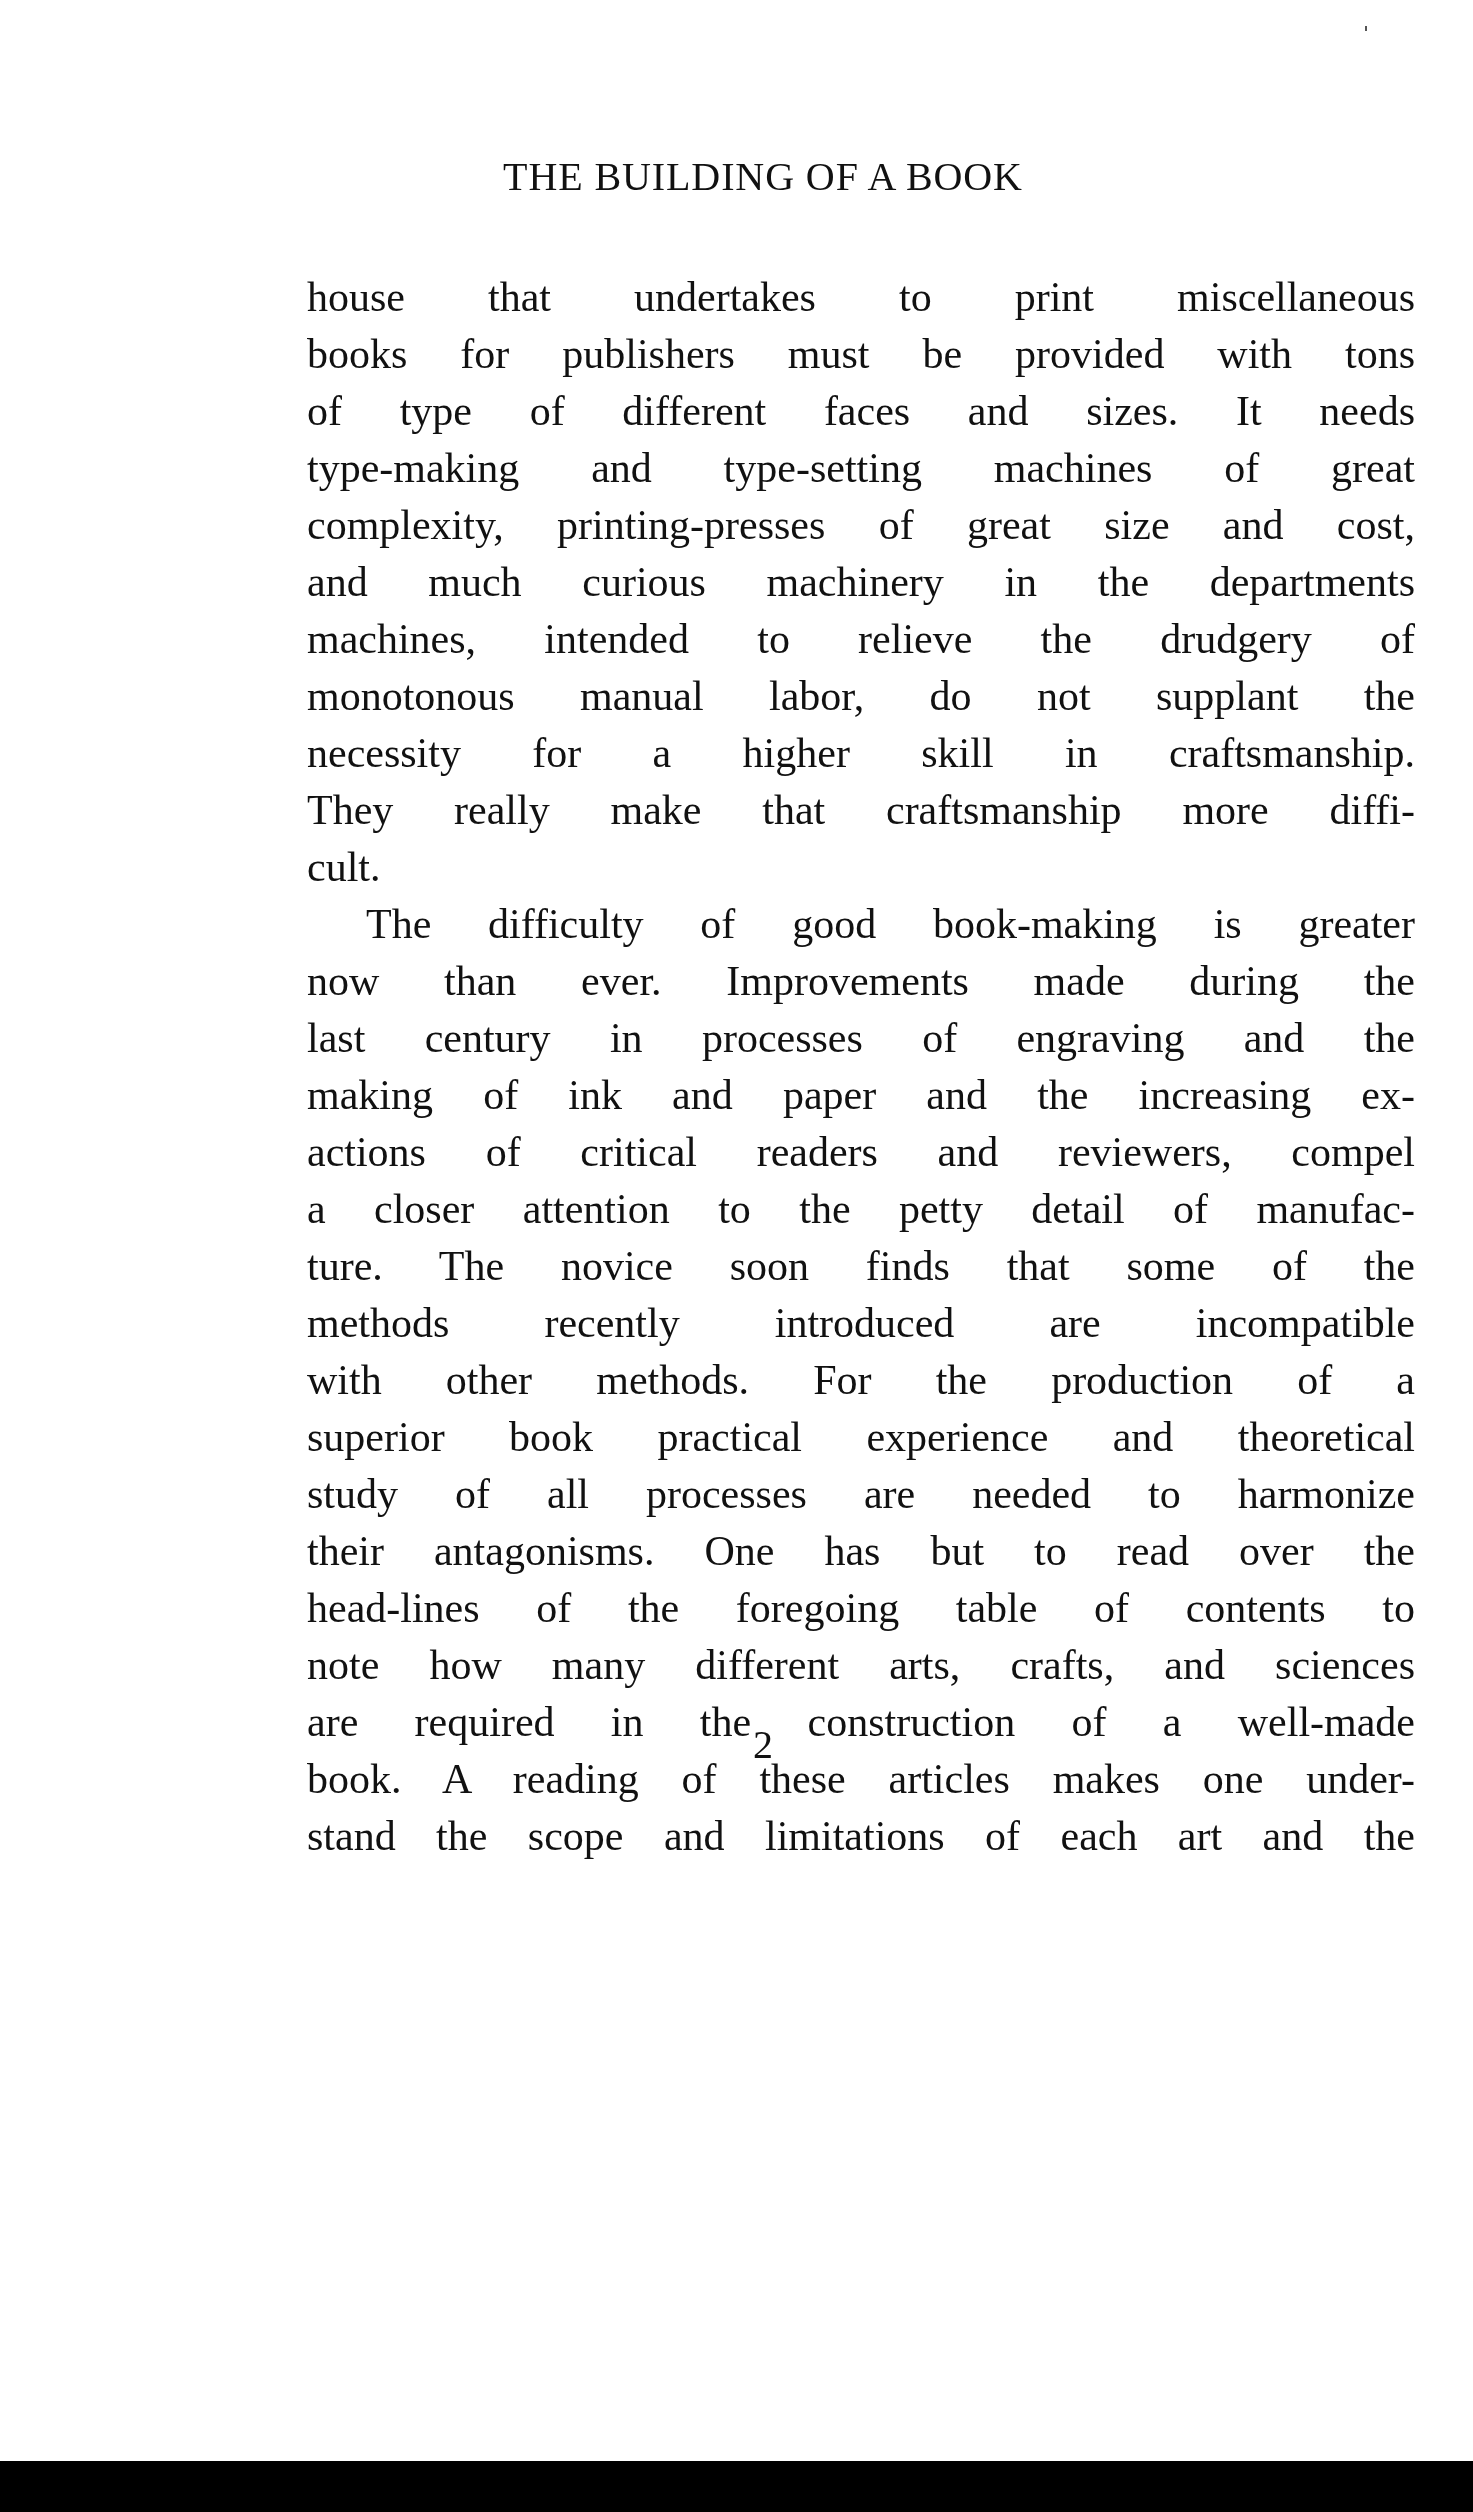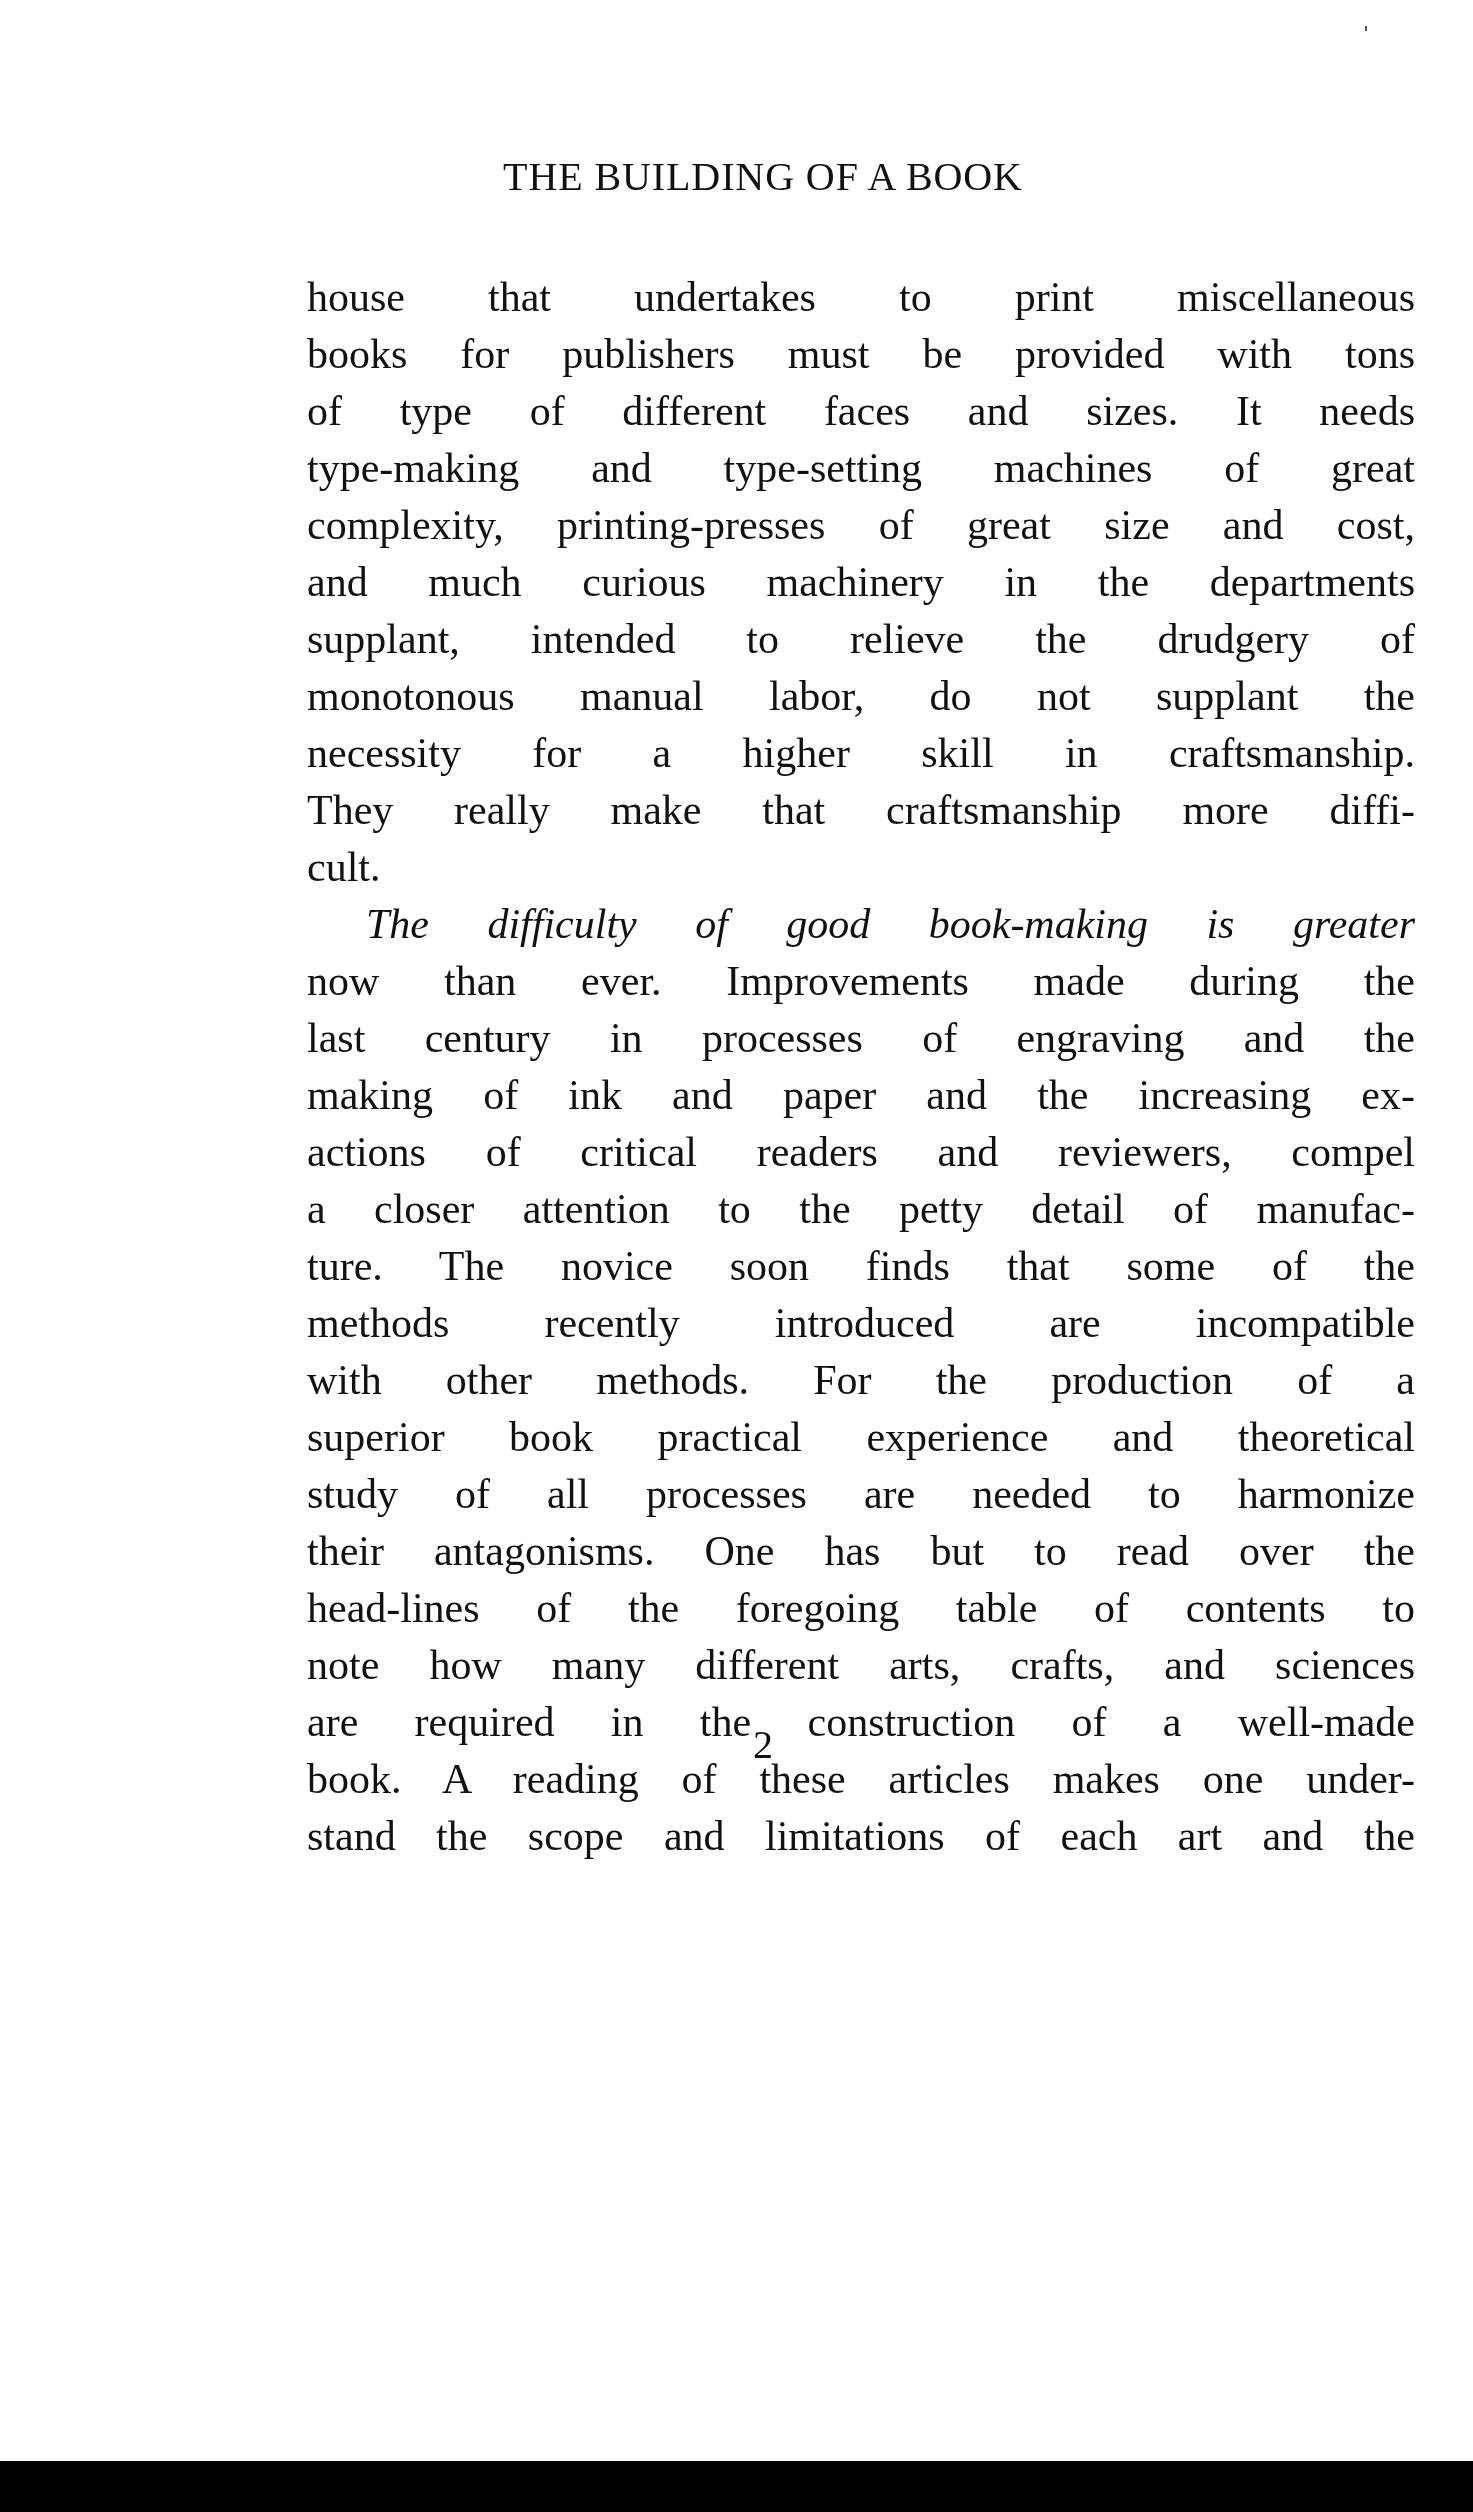--- a/index.html
+++ b/index.html
@@ -13,21 +13,21 @@
     text-align: center; font-size: 40px; letter-spacing: 0.9px; padding-left: 52px; box-sizing: border-box;
     font-family: "Liberation Serif", "DejaVu Serif", serif;
   }
   .body-text {
     position: absolute; left: 307px; width: 1108px; top: 269px;
     font-size: 42px; line-height: 57px;
     font-family: "Liberation Serif", "DejaVu Serif", serif;
   }
   .line { display: block; text-align: justify; text-align-last: justify; white-space: nowrap; height: 57px; }
   .line.last { text-align-last: left; }
-  .line.indent { padding-left: 59px; font-style: italic; }
+  .line.indent { padding-left: 59px; }
   .page-number {
     position: absolute; left: 0; width: 1474px; top: 1721px;
     text-align: center; font-size: 40px; padding-left: 52px; box-sizing: border-box;
     font-family: "Liberation Serif", "DejaVu Serif", serif;
   }
   .scan-edge { position: absolute; left: 0; top: 2461px; width: 1474px; height: 51px; background: #000; }
   .speck { position: absolute; left: 1365px; top: 26px; width: 1.7px; height: 5.2px; background: #555; }
 </style>
 </head>
 <body>
@@ -37,21 +37,21 @@
 <div class="header">THE BUILDING OF A BOOK</div>
 
 <div class="body-text">
   <div>
     <span class="line">house that undertakes to print miscellaneous</span>
     <span class="line">books for publishers must be provided with tons</span>
     <span class="line">of type of different faces and sizes. It needs</span>
     <span class="line">type-making and type-setting machines of great</span>
     <span class="line">complexity, printing-presses of great size and cost,</span>
     <span class="line">and much curious machinery in the departments</span>
-    <span class="line">supplant, intended to relieve the drudgery of</span>
+    <span class="line">machines, intended to relieve the drudgery of</span>
     <span class="line">monotonous manual labor, do not supplant the</span>
     <span class="line">necessity for a higher skill in craftsmanship.</span>
     <span class="line">They really make that craftsmanship more diffi-</span>
     <span class="line last">cult.</span>
   </div>
   <div>
     <span class="line indent">The difficulty of good book-making is greater</span>
     <span class="line">now than ever. Improvements made during the</span>
     <span class="line">last century in processes of engraving and the</span>
     <span class="line">making of ink and paper and the increasing ex-</span>

